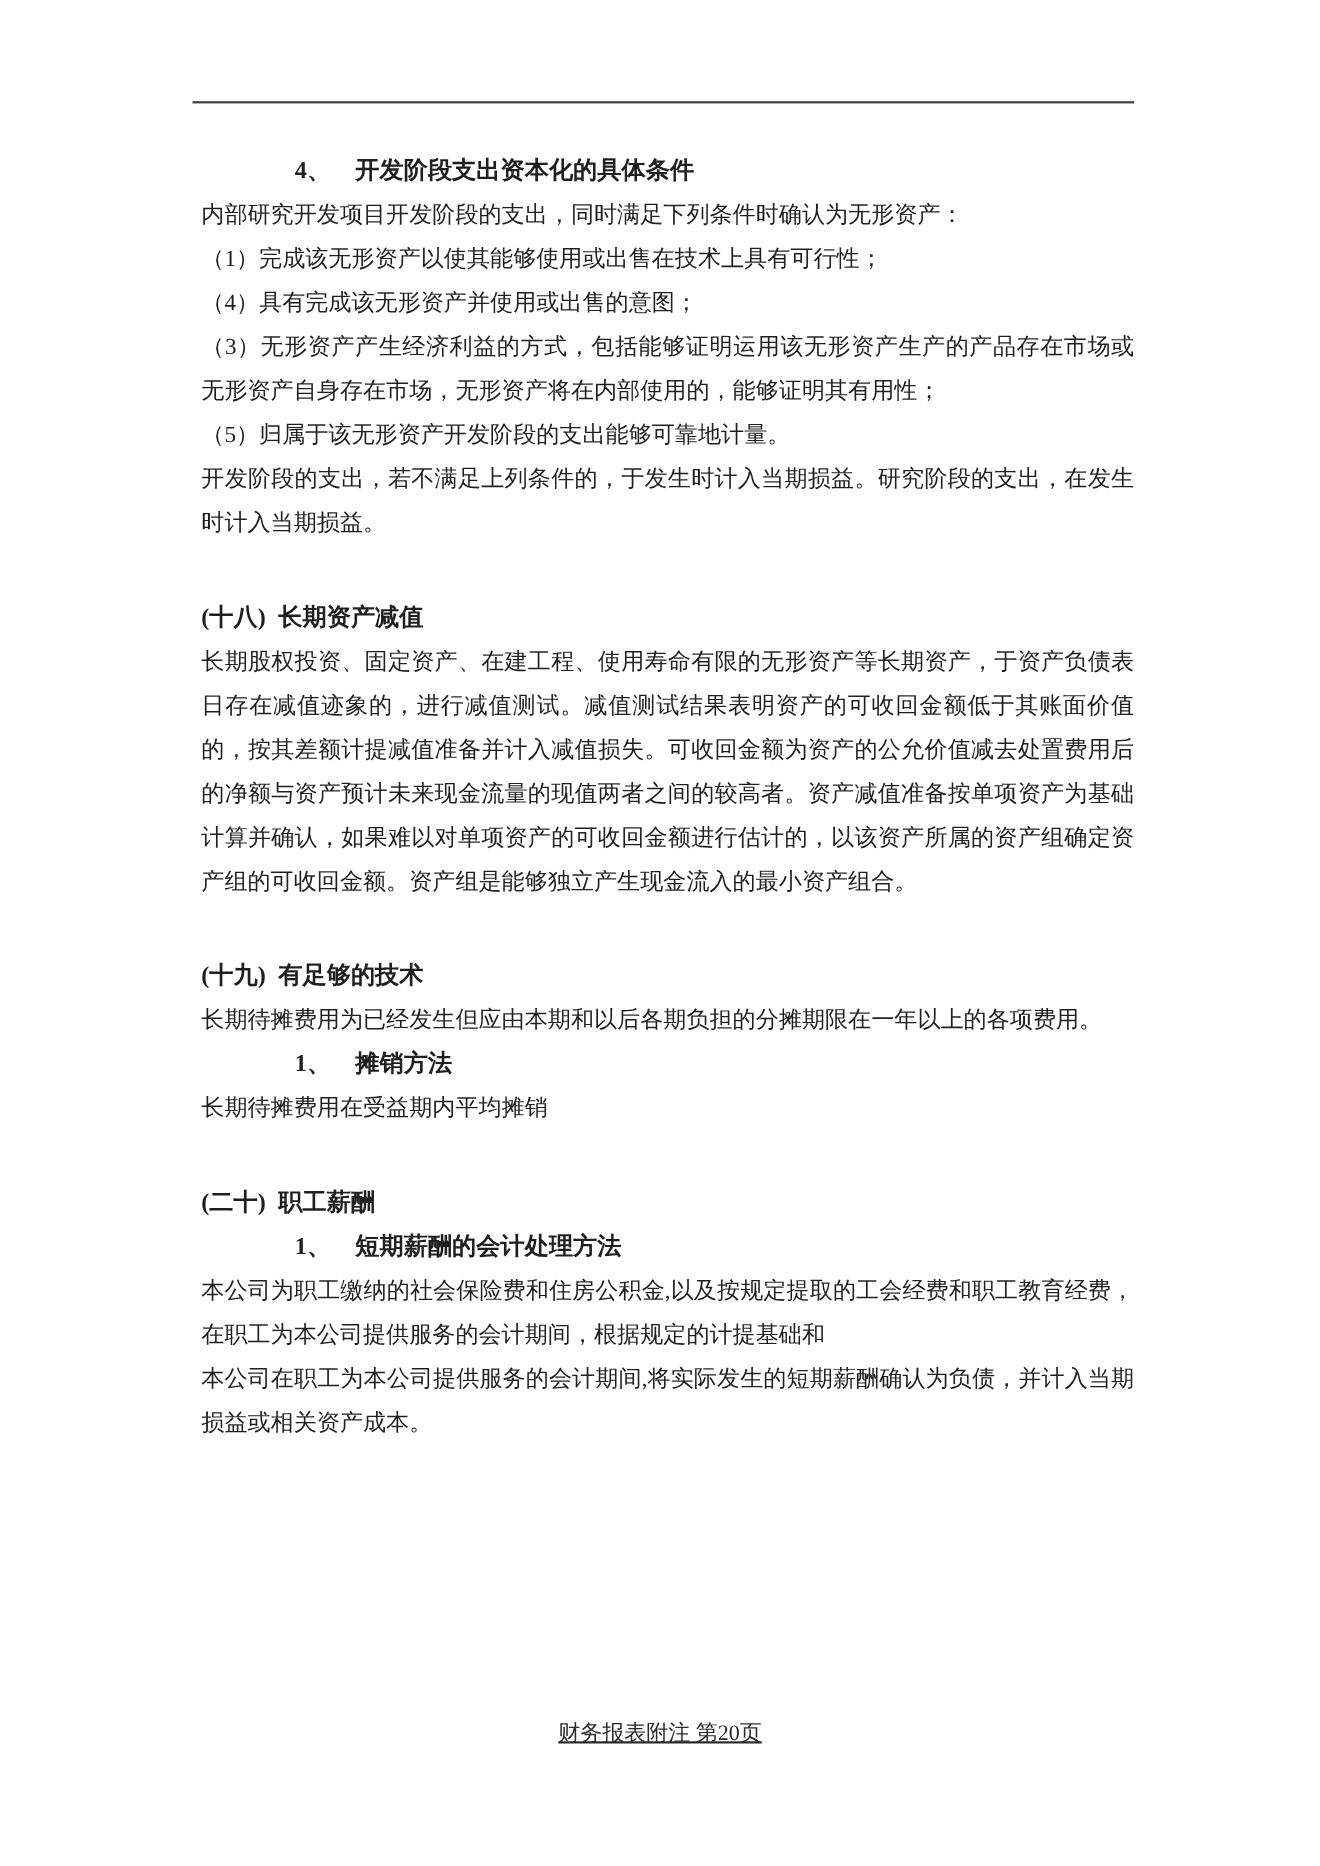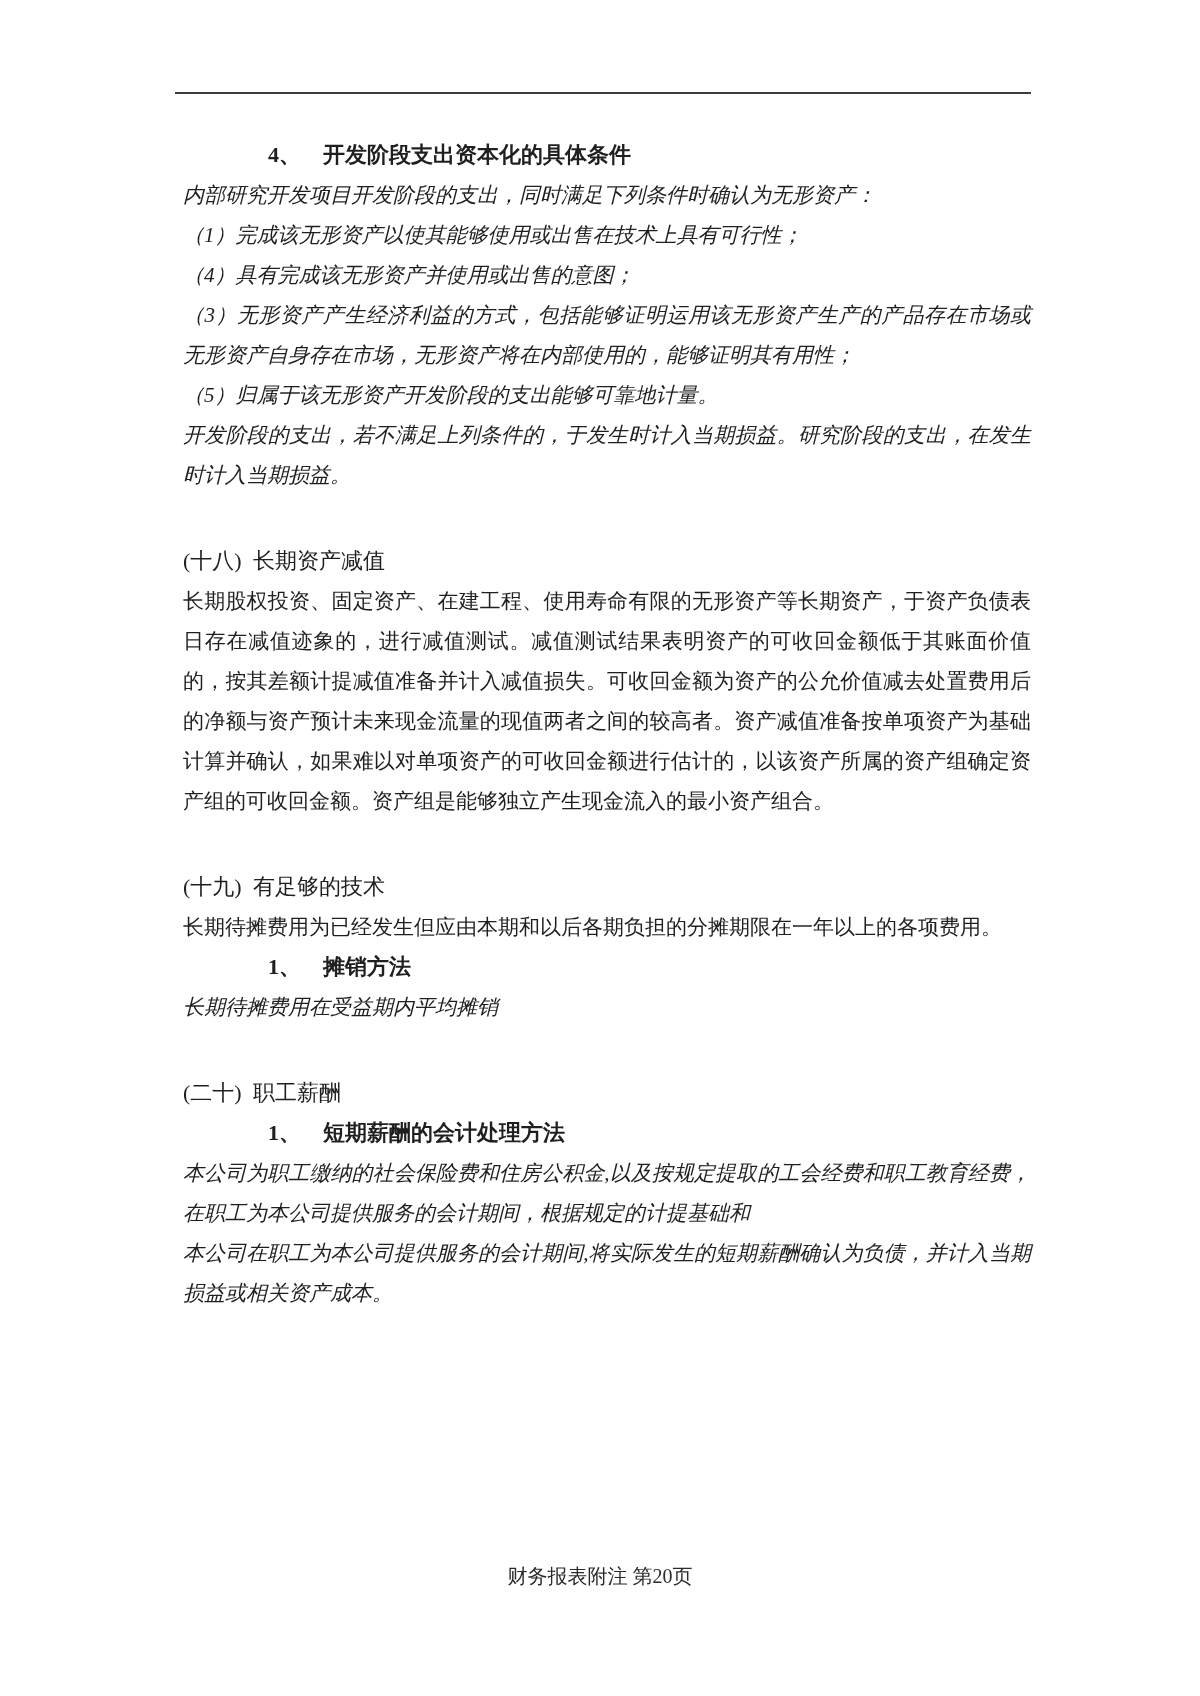--- a/index.html
+++ b/index.html
@@ -27,26 +27,26 @@
     top: 135px;
     width: 848px;
   }
   .content p {
     margin: 0;
     font-size: 21px;
     line-height: 40px;
     text-align: justify;
   }
   .lv1-body { margin-left: 70px; }
-  .lv2 { margin-left: 127px; font-style: italic; }
+  .lv2 { margin-left: 127px; }
   .section-heading {
     display: flex;
     align-items: baseline;
     margin-top: 46px;
-    font-weight: 400;
+    font-weight: 700;
     font-size: 22px;
     line-height: 40px;
   }
   .section-label { flex: 0 0 70px; }
   .sub-heading {
     display: flex;
     align-items: baseline;
     margin-left: 85px;
     font-weight: 700;
     font-size: 22px;
@@ -55,20 +55,21 @@
   .sub-num { flex: 0 0 55px; }
   .footer {
     position: absolute;
     left: 0;
     top: 1562px;
     width: 1200px;
     text-align: center;
     font-size: 20px;
     line-height: 28px;
     color: #2a2a2a;
+    text-decoration: underline;
   }
 </style>
 </head>
 <body>
 
 <div class="page">
 
   <div class="header-rule"></div>
 
   <div class="content">

